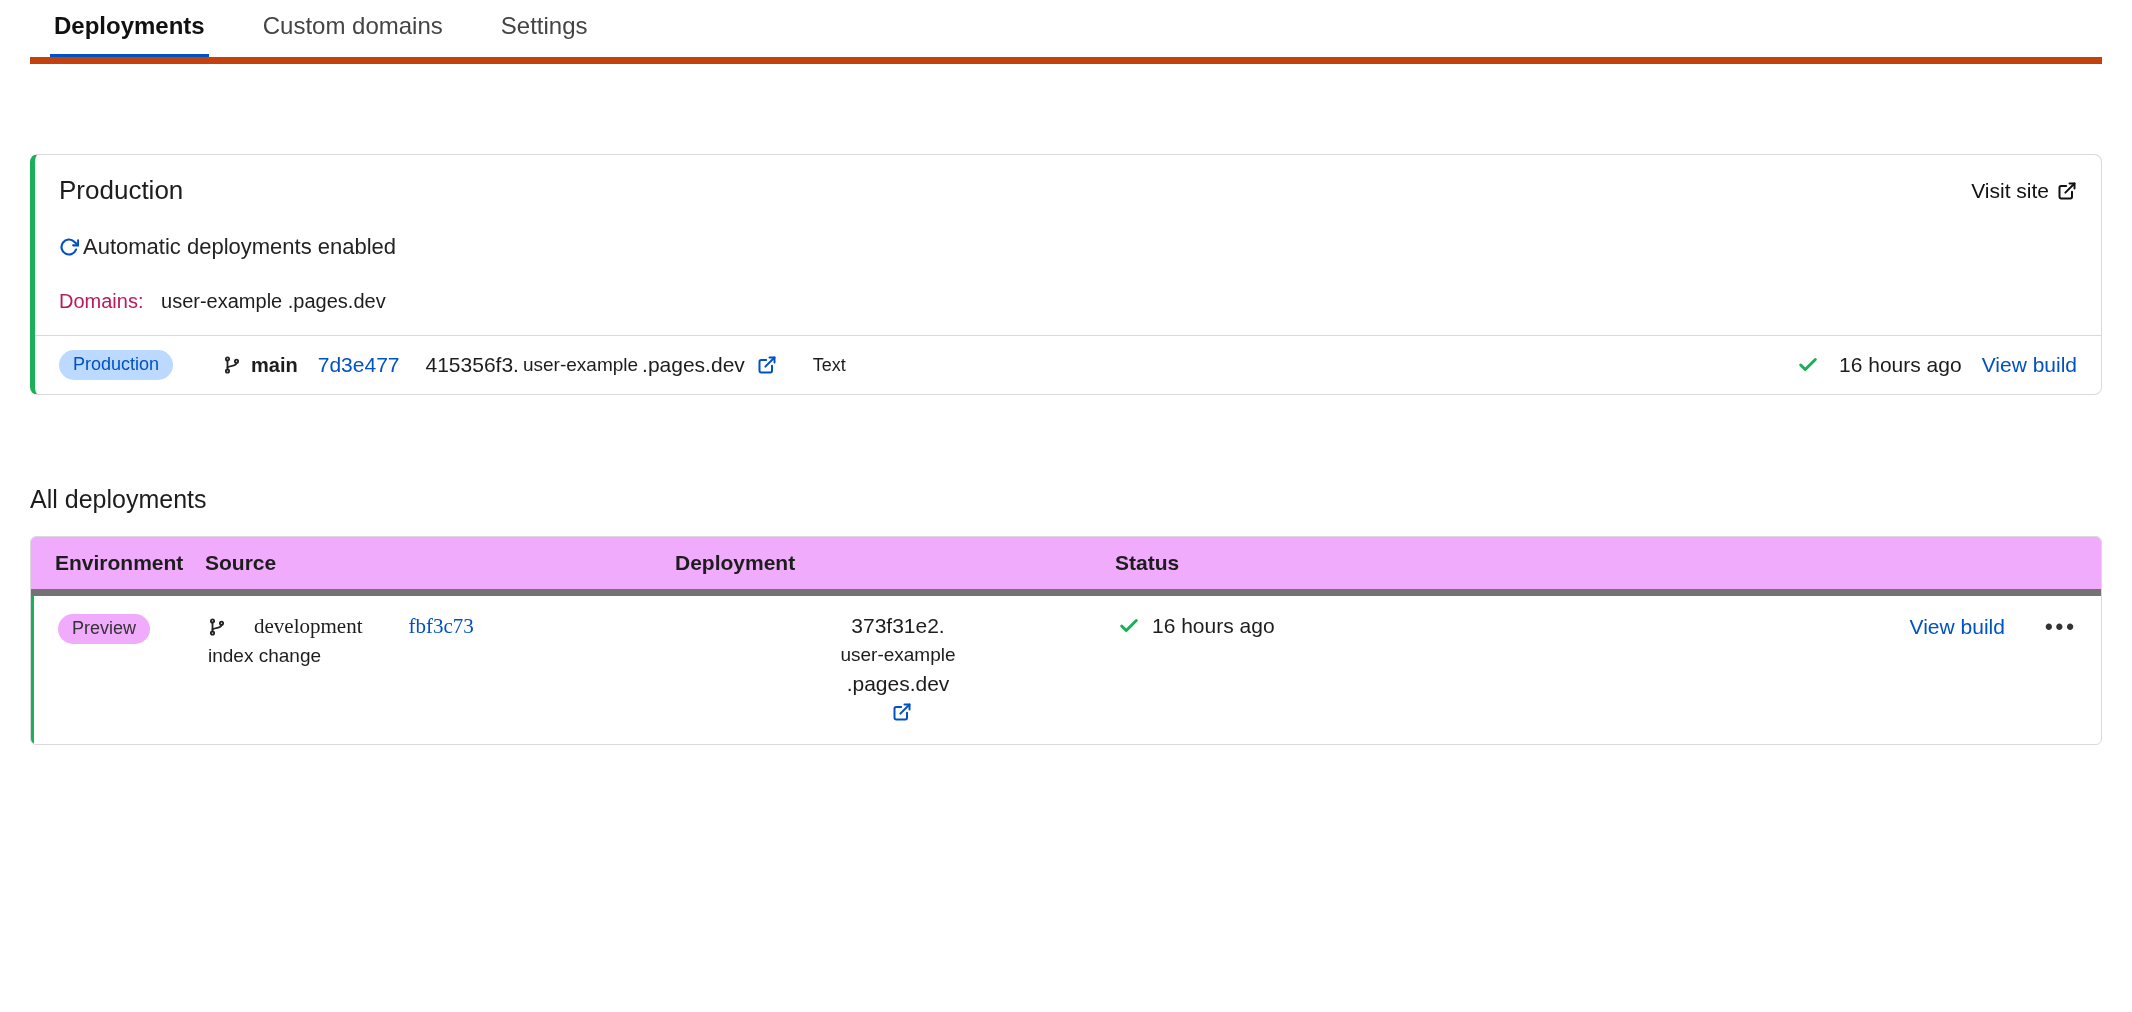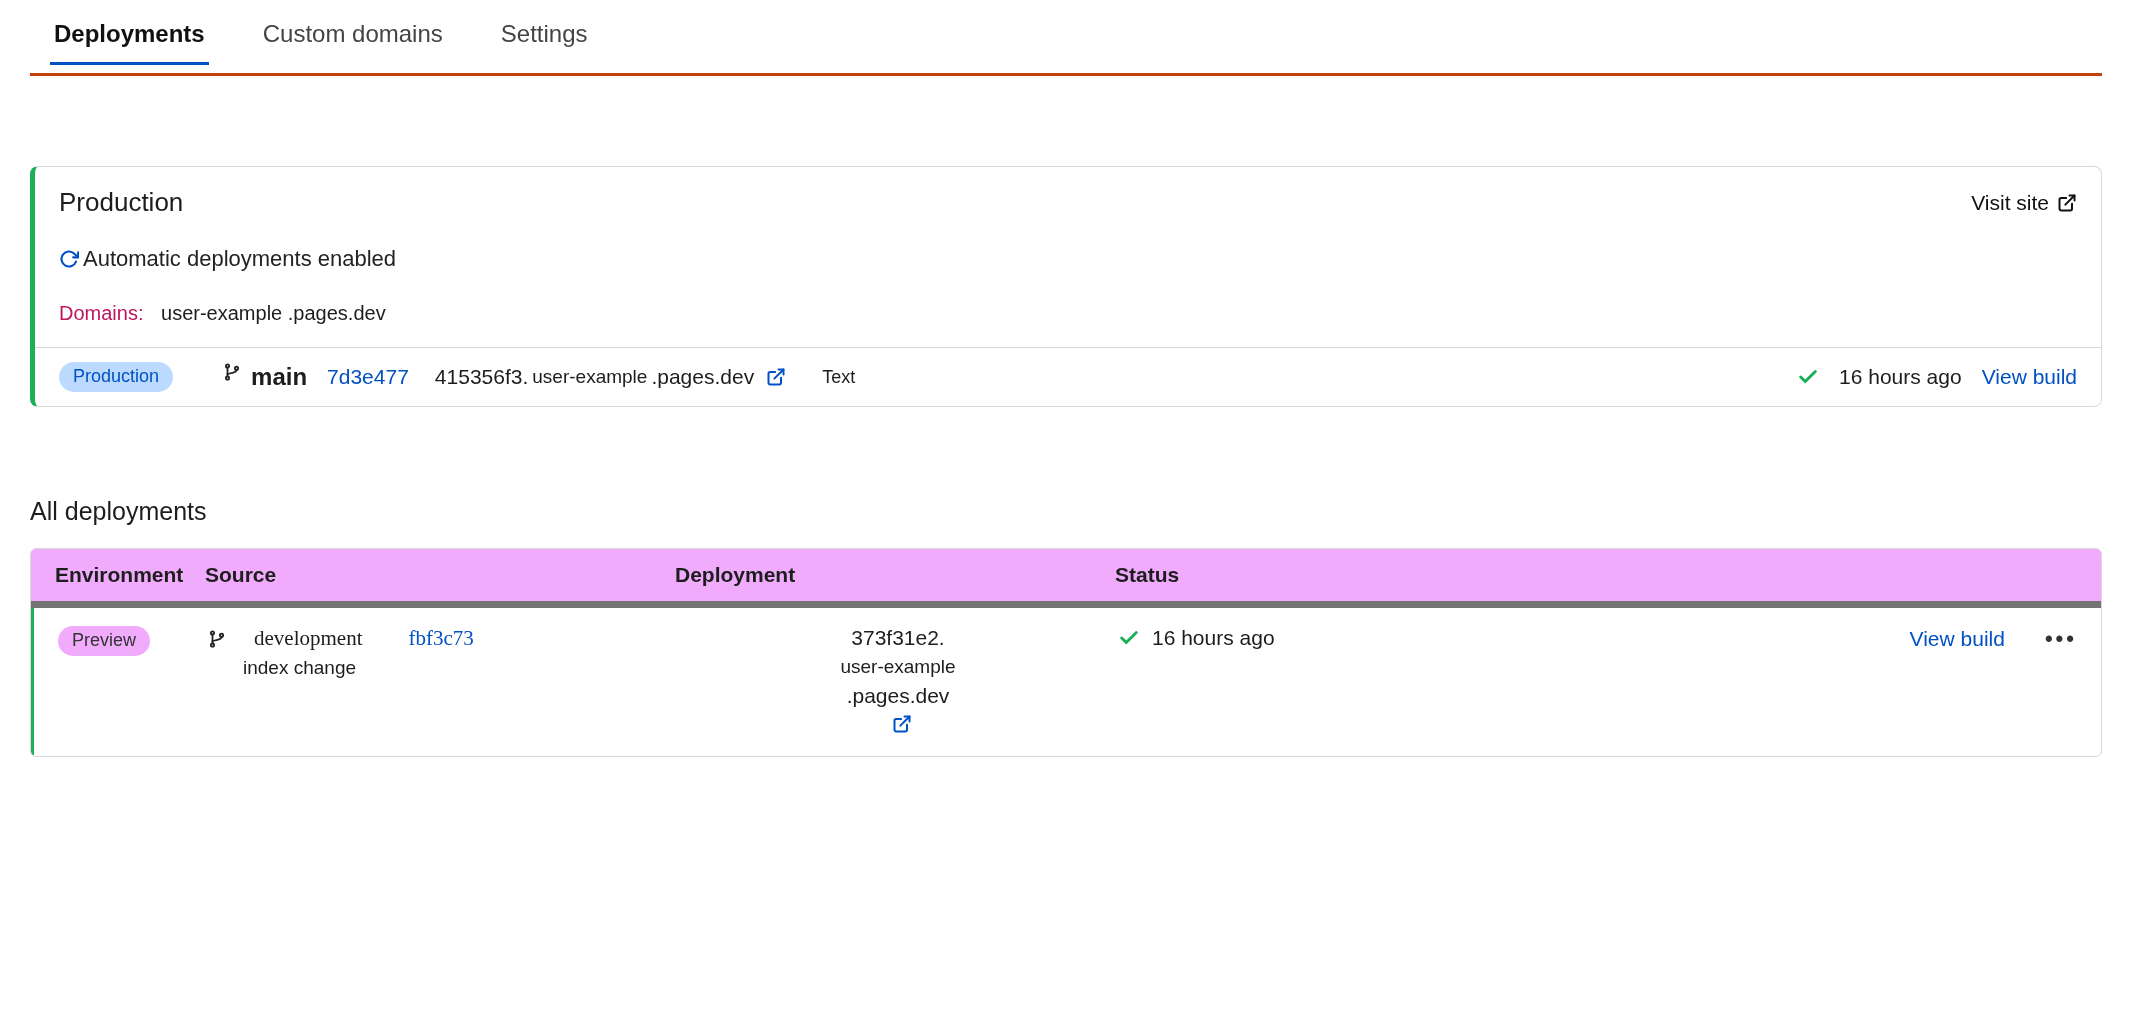--- a/index.html
+++ b/index.html
@@ -8,22 +8,22 @@
     font-family: -apple-system, BlinkMacSystemFont, "Segoe UI", Helvetica, Arial, sans-serif;
     color: #1d1d1d;
     font-size: 19px;
     padding: 0 30px;
     background: #fff;
   }
 
   .tabs {
     display: flex;
     gap: 50px;
-    border-bottom: 3px solid #c2410c;
-    padding: 8px 20px;
+    border-bottom: 7px solid #c2410c;
+    padding: 0 20px;
   }
   .tab {
     padding: 12px 4px 14px;
     font-size: 24px;
     color: #444;
     cursor: pointer;
     border-bottom: 3px solid transparent;
   }
   .tab.active {
     font-weight: 600;
@@ -60,21 +60,21 @@
   }
   .badge {
     display: inline-block;
     padding: 4px 14px 5px;
     border-radius: 999px;
     font-size: 18px;
   }
   .badge-blue { background: #bcd9ff; color: #0051c3; }
   .badge-grey { background: #f0abfc; color: #333; }
 
-  .branch { display: inline-flex; gap: 10px; font-weight: 600; font-size: 24px;}
+  .branch { display: inline-flex; align-items: center; gap: 10px; font-weight: 600; font-size: 20px;}
   .link { color: #0051c3; cursor: pointer; }
   .hash-prefix { margin-left: 6px; }
   .url-row { display: inline-flex; align-items: center; gap: 4px; font-size: 21px;}
   .url-sub { font-size: 19px; }
   .spacer { flex: 1; }
   .check { color: #1baf57; }
   .time { font-size: 21px; }
   .text-tag { font-size: 18px; margin-left: 16px; }
 
   h2.section {
@@ -99,21 +99,21 @@
   }
   .trow {
     display: grid;
     grid-template-columns: 150px 470px 440px 290px 1fr;
     padding: 18px 24px 22px;
     align-items: start;
     font-size: 21px;
     border-left: 3px solid #1baf57;
   }
   .src-top { display: flex; align-items: center; gap: 28px; font-family: Liberation Serif, serif; }
-  .src-msg { font-size: 19px; margin-top: 6px; margin-left: 35px; }
+  .src-msg { font-size: 19px; margin-top: 6px; }
   .deploy-cell { display: flex; align-items: center; gap: 6px; flex-direction: column; }
   .status-cell { display:flex; align-items:center; gap:12px; }
   .actions-cell { display:flex; align-items:center; justify-content:flex-end; gap: 40px;}
   .dots { letter-spacing: 3px; font-weight: 900; font-size: 22px; cursor:pointer; color:#333;}
 
   svg { display:block; }
 </style>
 </head>
 <body>
 

